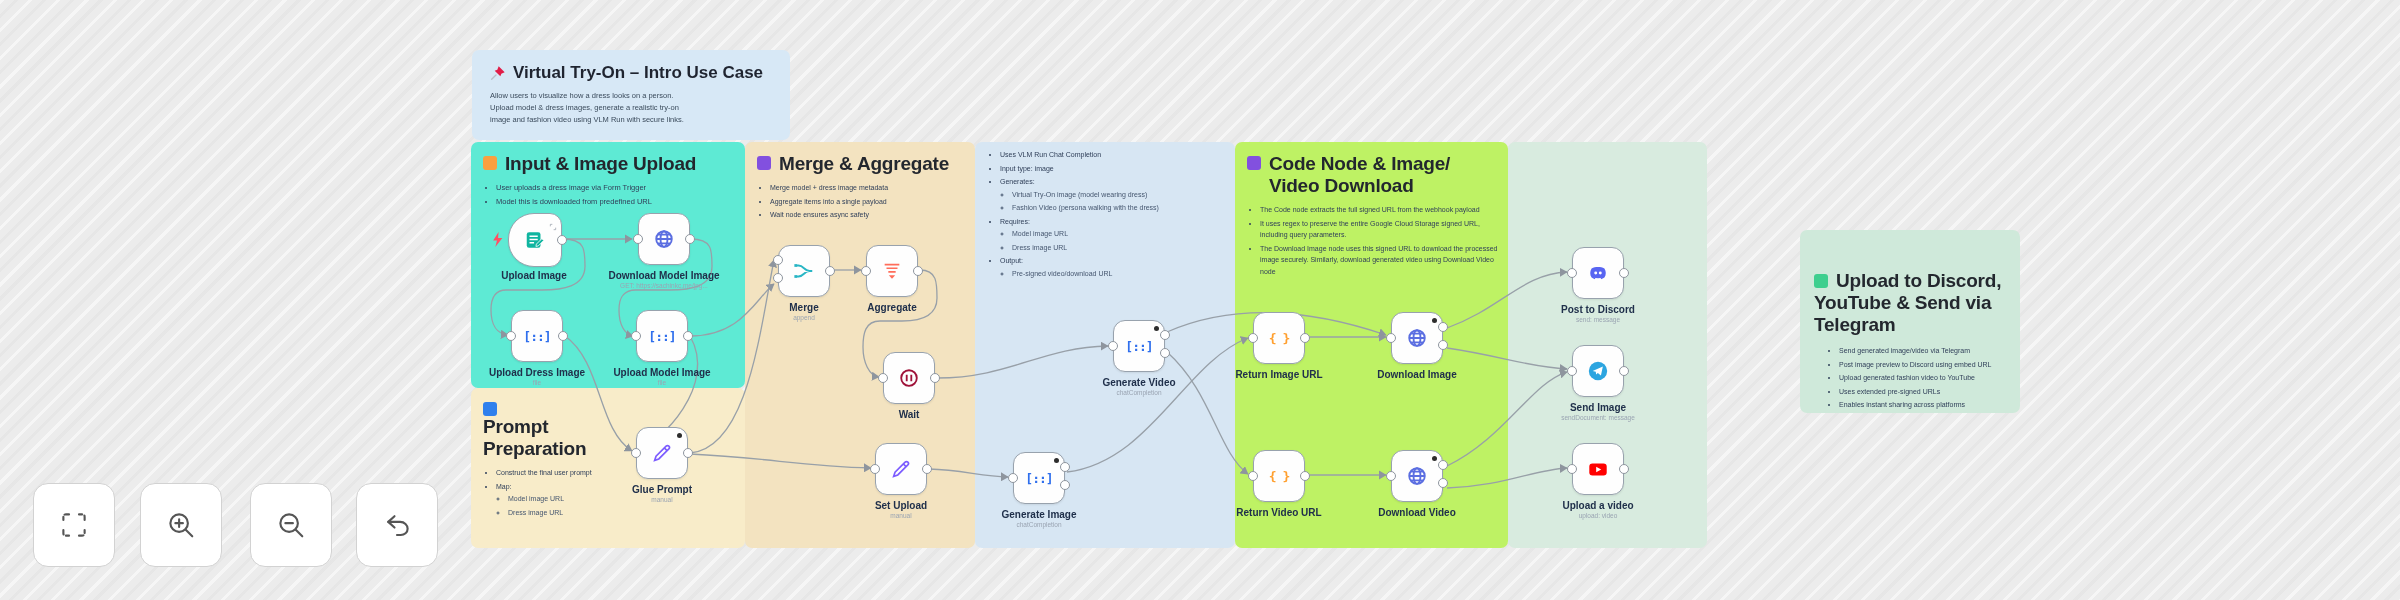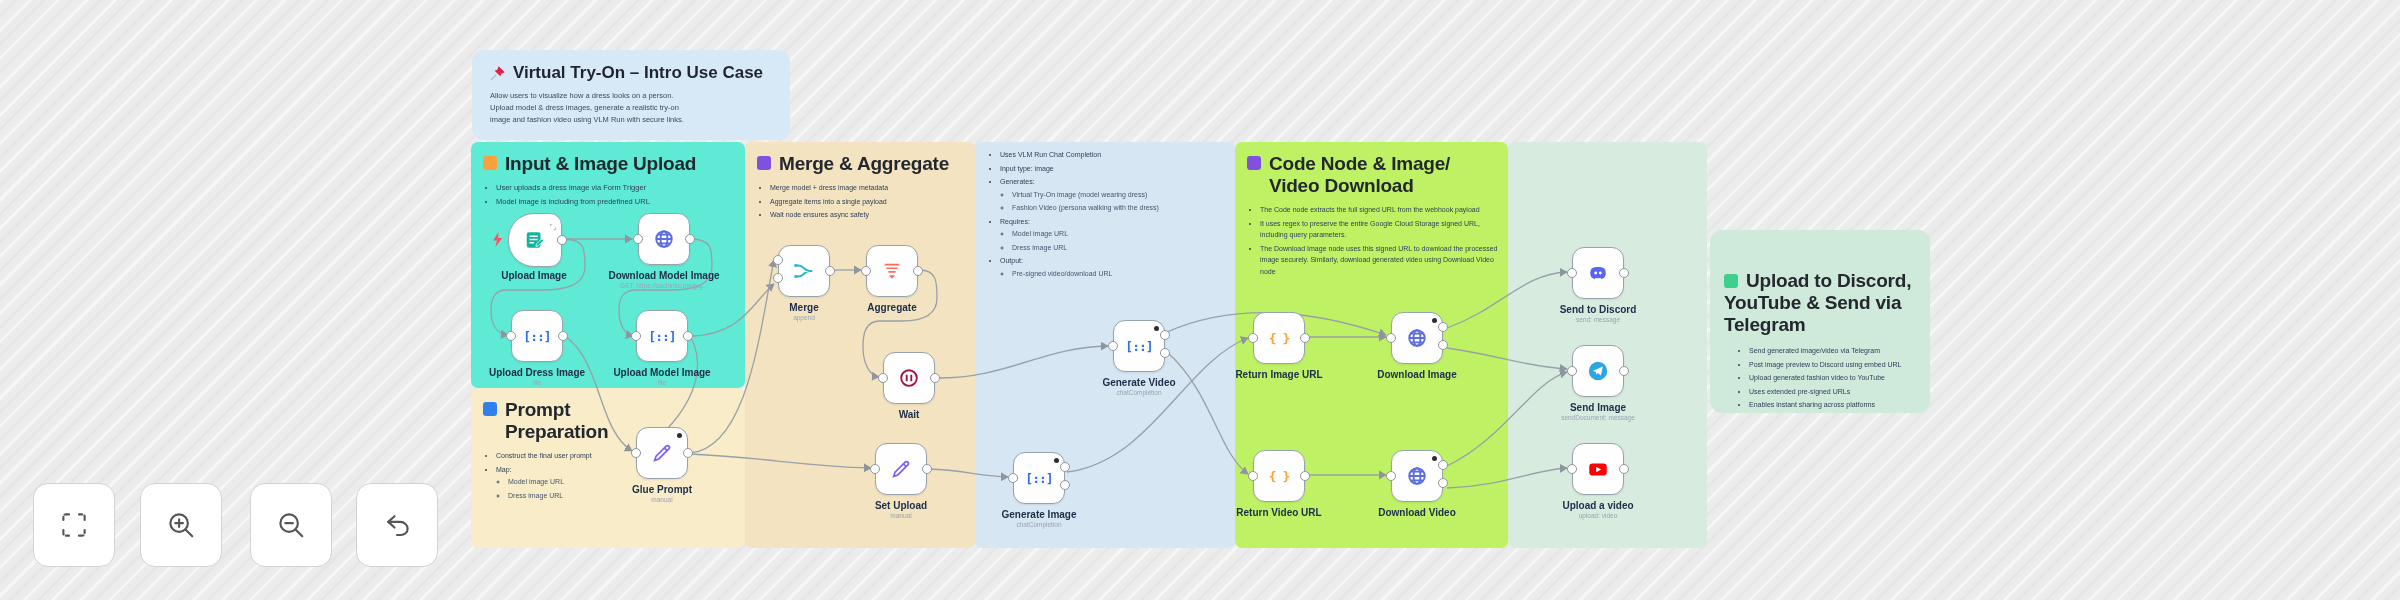--- a/index.html
+++ b/index.html
@@ -12,26 +12,26 @@
   .stage{position:absolute;inset:0;}
   
   .zone{position:absolute;border-radius:7px;z-index:1;}
   .zhead{display:flex;align-items:flex-start;padding:11px 12px 0 12px;}
   .sq{width:14px;height:14px;border-radius:3px;flex:none;margin:3px 8px 0 0;}
   .ztitle{font-size:19px;font-weight:700;color:#23272e;line-height:1.16;letter-spacing:-.2px;}
   .bullets{margin:7px 0 0 14px;padding-left:11px;font-size:7.5px;line-height:1.65;color:#31405a;max-width:235px;}
   .bullets li{margin:0 0 2px 0;}
   .bullets ul{list-style:circle;margin:1px 0 1px 2px;padding-left:10px;font-size:7px;color:#45566f;}
   
-  .sticky{position:absolute;border-radius:12px;z-index:4;}
+  .sticky{position:absolute;border-radius:7px;z-index:4;}
   .sticky-intro{left:472px;top:50px;width:318px;height:90px;background:#d7e8f6;padding:13px 18px;box-sizing:border-box;}
   .intro-title{display:flex;align-items:center;font-size:17px;font-weight:700;color:#1f2430;}
   .intro-title svg{margin-right:7px;}
   .intro-body{margin-top:7px;font-size:7.5px;line-height:1.6;color:#3b4b5c;white-space:pre-line;}
-  .sticky-share{left:1710px;top:230px;width:220px;height:183px;background:#cfe9da;padding:40px 14px 0 14px;box-sizing:border-box;}
+  .sticky-share{left:1800px;top:230px;width:220px;height:183px;background:#cfe9da;padding:40px 14px 0 14px;box-sizing:border-box;}
   .share-title{font-size:19px;font-weight:700;color:#23272e;line-height:1.16;letter-spacing:-.2px;}
   .share-title .sq{display:inline-block;vertical-align:baseline;margin:0 8px -1px 0;}
   .sticky-share .bullets{margin-top:9px;font-size:7px;max-width:180px;}
   
   svg.wires{position:absolute;left:0;top:0;z-index:2;pointer-events:none;}
   svg.wires path.w{fill:none;stroke:#98a0a8;stroke-width:1.3;marker-end:url(#arr);}
   
   .node{position:absolute;z-index:3;width:52px;}
   .nbox{position:relative;width:52px;height:52px;background:#fefefe;border:1.3px solid #98a2ad;border-radius:12px;
         box-shadow:0 1px 2px rgba(0,0,0,.08);display:flex;align-items:center;justify-content:center;box-sizing:border-box;}
@@ -61,26 +61,26 @@
 
 <div class="stage">
 
   <div class="zone" style="left:471px;top:142px;width:274px;height:246px;background:#5eead4;">
     <div class="zhead">
       <span class="sq" style="background: rgb(249, 160, 63);"></span>
       <span class="ztitle">Input &amp; Image Upload</span>
     </div>
     <ul class="bullets">
         <li>User uploads a dress image via Form Trigger</li>
-        <li>Model image is including from predefined URL</li>
+        <li>Model this is downloaded from predefined URL</li>
       </ul>
   </div>
 
   <div class="zone" style="left:471px;top:388px;width:274px;height:160px;background:#f8ecc9;">
-    <div class="zhead" style="max-width:150px;">
+    <div class="zhead" style="max-width:150px;flex-direction:column;">
       <span class="sq" style="background: rgb(47, 128, 237);"></span>
       <span class="ztitle" style="max-width:110px;">Prompt Preparation</span>
     </div>
     <ul class="bullets" style="max-width:120px;font-size:7px;">
         <li>Construct the final user prompt</li>
         <li>Map:<ul>
             <li>Model image URL</li>
             <li>Dress image URL</li>
           </ul></li>
       </ul>
@@ -376,21 +376,21 @@
       <span class="nicon" style="color: rgb(88, 101, 242);">
         <svg viewBox="0 0 24 24">
             <path fill="currentColor" d="M5,7 C9,5 15,5 19,7 C21,10 21,14 19,17 C17,18.5 15.5,18.8 15.5,18.8 L14.8,17.5 C16,17.2 17,16.6 17,16.6 C14,18 10,18 7,16.6 C7,16.6 8,17.2 9.2,17.5 L8.5,18.8 C8.5,18.8 7,18.5 5,17 C3,14 3,10 5,7 Z"></path>
             <circle cx="9.5" cy="12" r="1.6" fill="#fff"></circle>
             <circle cx="14.5" cy="12" r="1.6" fill="#fff"></circle>
           </svg>
       </span>
       <span class="port pl"></span>
       <span class="port pr"></span>
     </div>
-    <div class="nlabel">Send to Discord</div>
+    <div class="nlabel">Post to Discord</div>
     <div class="nsub">send: message</div>
   </div>
 
   <div class="node" style="left:1572px;top:345px;">
     <div class="nbox">
       <span class="nicon" style="color: rgb(44, 165, 224);">
         <svg viewBox="0 0 24 24">
             <circle cx="12" cy="12" r="10" fill="currentColor"></circle>
             <path d="M6.2,11.9 L17.3,7.2 L15.2,16.9 L11.8,14.1 L9.9,15.9 L9.6,12.9 Z" fill="#fff"></path>
           </svg>

